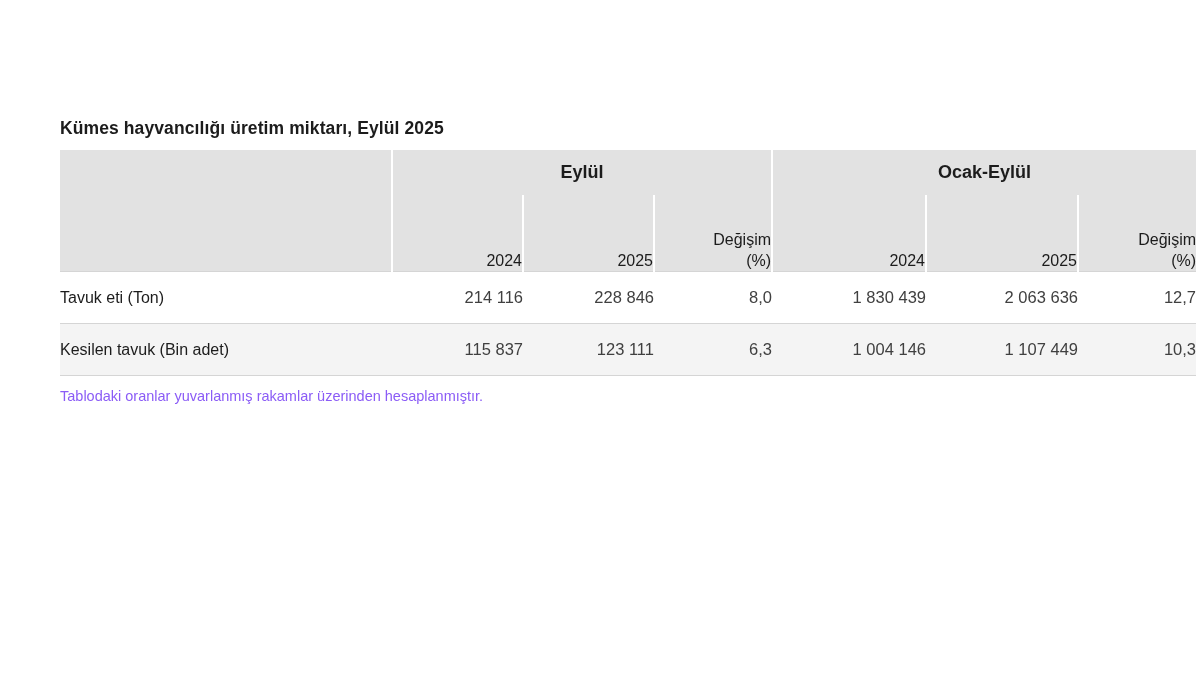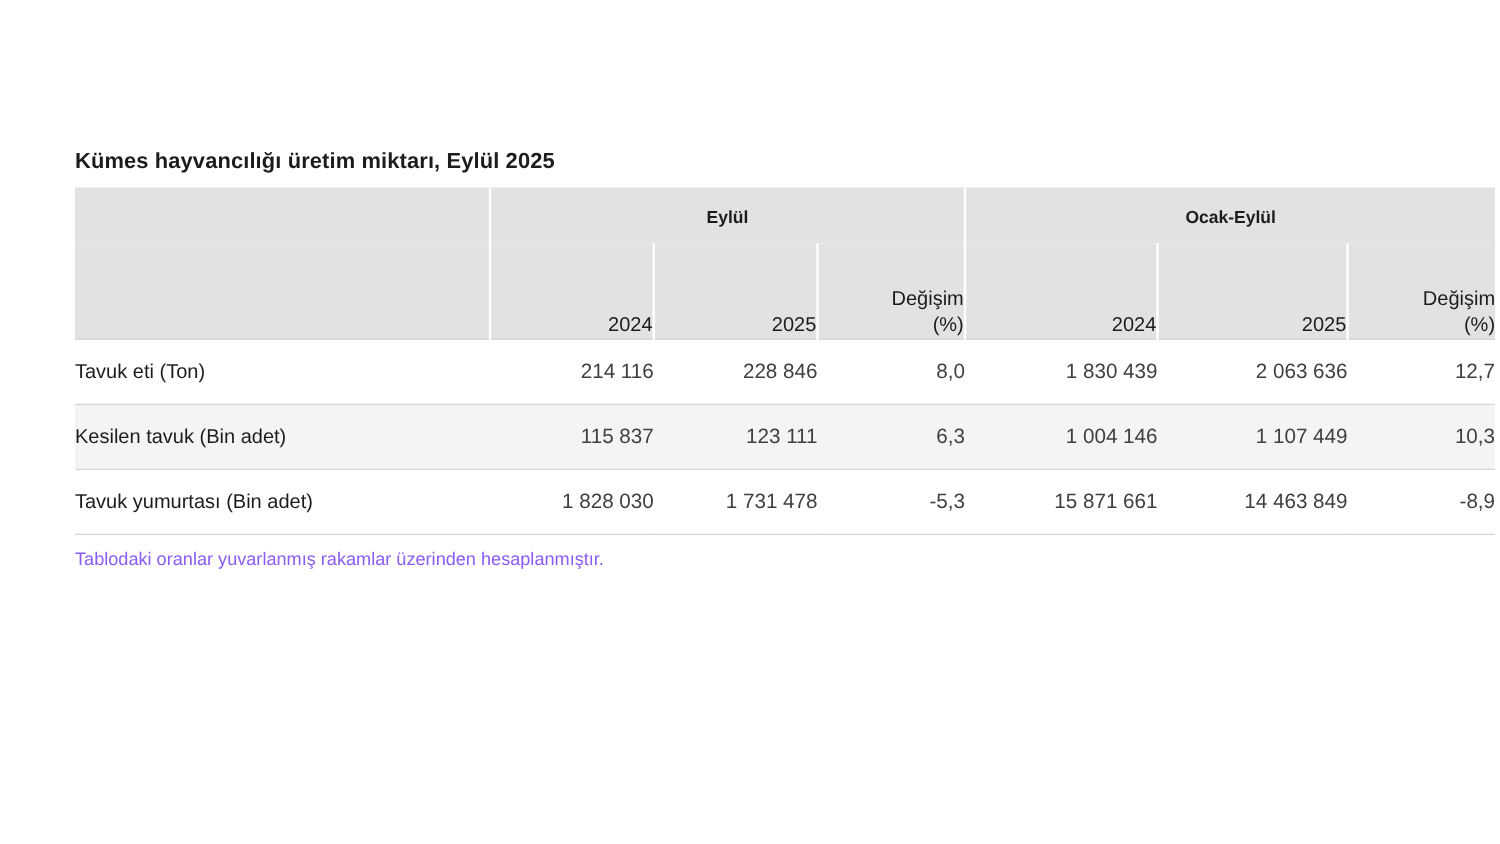--- a/index.html
+++ b/index.html
@@ -35,21 +35,21 @@
     table-layout: fixed;
   }
   table.data-table th,
   table.data-table td {
     padding: 0;
     margin: 0;
   }
   .hdr-group {
     background: #e2e2e2;
     height: 45px;
-    font-size: 14px;
+    font-size: 18px;
     font-weight: bold;
     color: #1c1c1c;
     text-align: center;
     vertical-align: middle;
     border-right: 2px solid #ffffff;
   }
   .hdr-group.blank {
     background: #e2e2e2;
   }
   .hdr-sub {
@@ -154,27 +154,18 @@
       </tr>
       <tr class="band-alt">
         <td class="row-label">Kesilen tavuk (Bin adet)</td>
         <td class="cell-num">115 837</td>
         <td class="cell-num">123 111</td>
         <td class="cell-num">6,3</td>
         <td class="cell-num">1 004 146</td>
         <td class="cell-num">1 107 449</td>
         <td class="cell-num">10,3</td>
       </tr>
-      <tr class="band-norm">
-        <td class="row-label">Tavuk yumurtası (Bin adet)</td>
-        <td class="cell-num">1 828 030</td>
-        <td class="cell-num">1 731 478</td>
-        <td class="cell-num">-5,3</td>
-        <td class="cell-num">15 871 661</td>
-        <td class="cell-num">14 463 849</td>
-        <td class="cell-num">-8,9</td>
-      </tr>
     </tbody>
   </table>
 
   <div class="table-note">Tablodaki oranlar yuvarlanmış rakamlar üzerinden hesaplanmıştır.</div>
 
 </div>
 
 </body></html>

